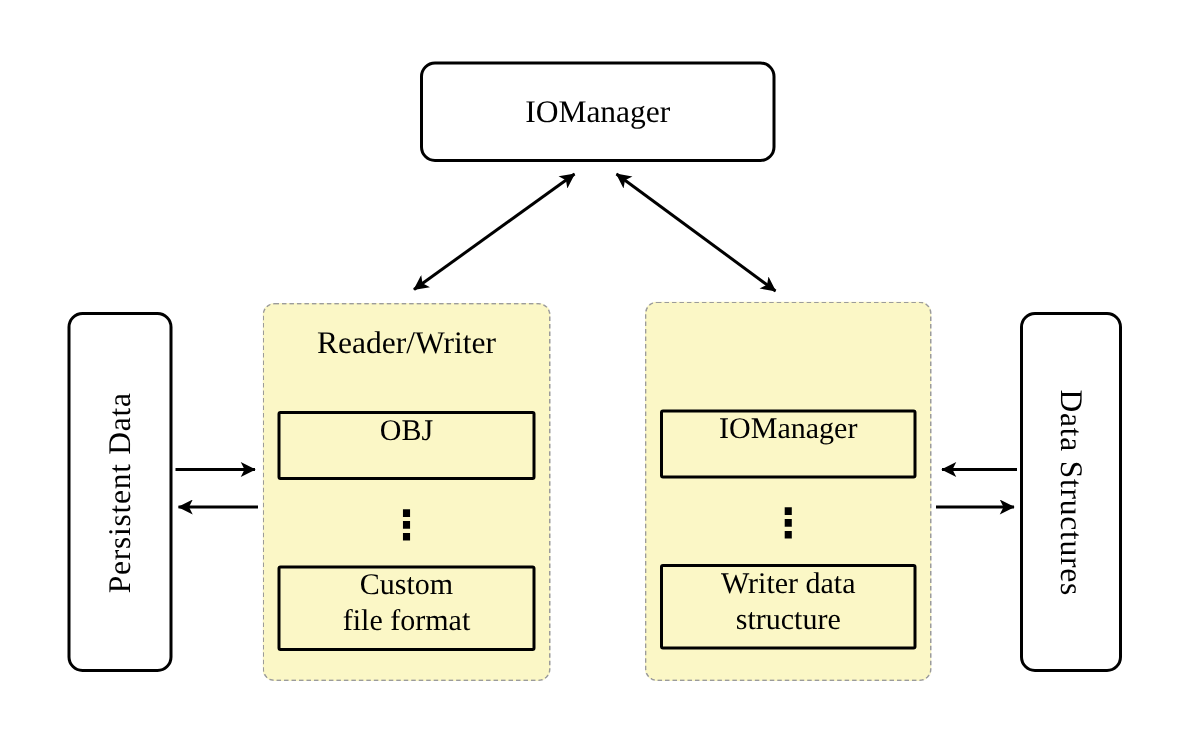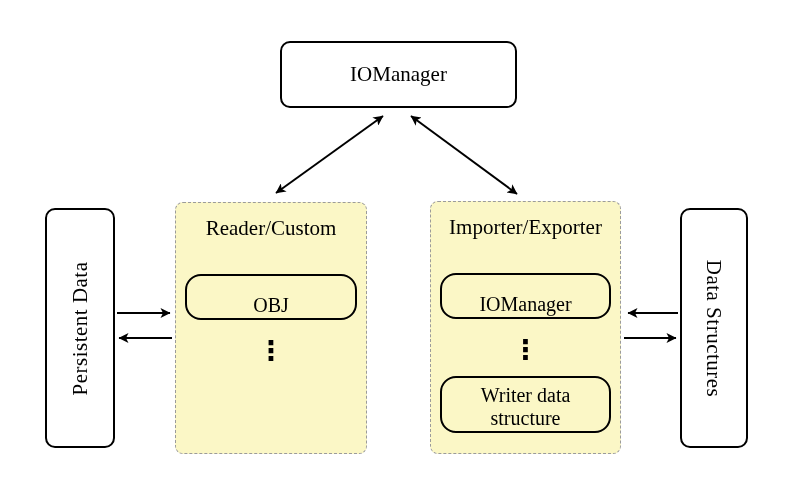--- a/index.html
+++ b/index.html
@@ -45,24 +45,24 @@
     top: 13px; left: 0; right: 0;
     text-align: center;
     font-size: 21px;
   }
   
   .inner {
     position: absolute;
     left: 9px; right: 9px;
     background: #fbf7c6;
     border: 2.5px solid #000000;
-    border-radius: 16px;
+    border-radius: 2px;
     box-sizing: border-box;
     display: flex;
-    align-items: flex-end;
+    align-items: flex-start;
     justify-content: center;
     text-align: center;
     font-size: 20px;
     line-height: 1.18;
     white-space: pre-line;
   }
   .inner-top    { top: 71px;  height: 46px; }
   .inner-bottom { top: 174px; height: 57px; }
   .dots {
     position: absolute;
@@ -94,29 +94,32 @@
 
   <div class="node node-pd">
     <span class="rot-ccw">Persistent Data</span>
   </div>
 
   <div class="node node-ds">
     <span class="rot-cw">Data Structures</span>
   </div>
 
   <div class="panel panel-rw">
-    <div class="panel-title">Reader/Custom</div>
+    <div class="panel-title">Reader/Writer</div>
     <div class="inner inner-top">
       <span>OBJ</span>
     </div>
     <div class="dots">⋮</div>
+    <div class="inner inner-bottom">
+      <span>Custom
+file format</span>
+    </div>
   </div>
 
   <div class="panel panel-ie">
-    <div class="panel-title">Importer/Exporter</div>
     <div class="inner inner-top">
       <span>IOManager</span>
     </div>
     <div class="dots">⋮</div>
     <div class="inner inner-bottom">
       <span>Writer data
 structure</span>
     </div>
   </div>
 

